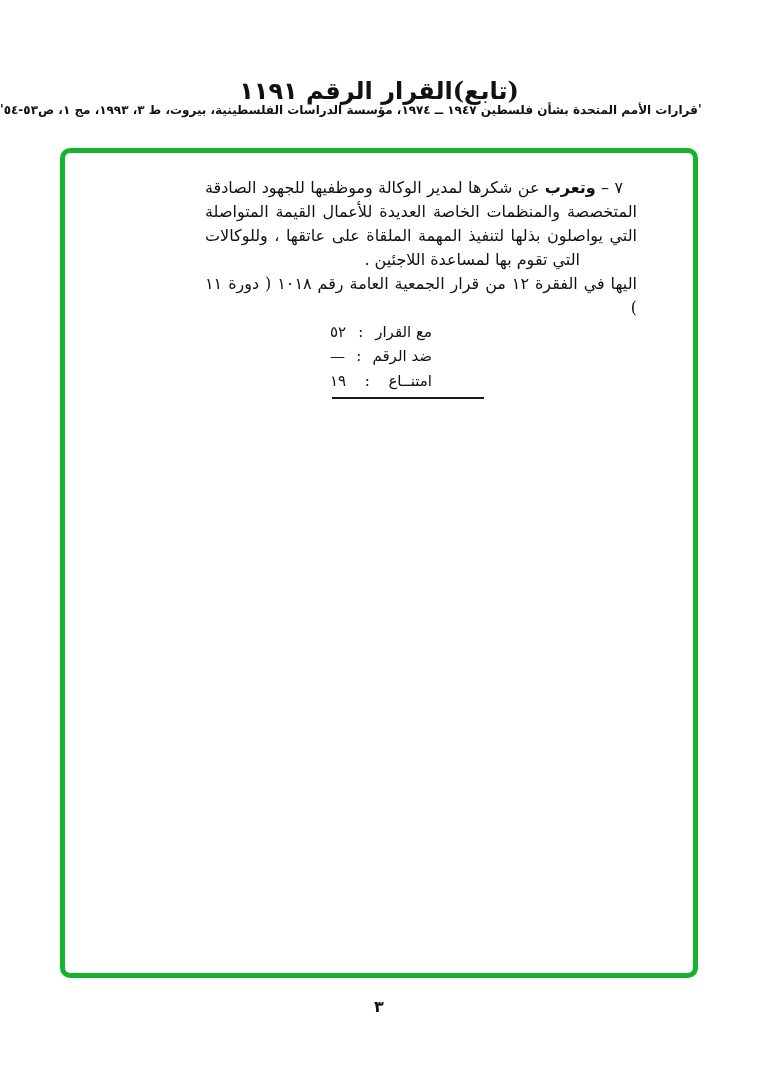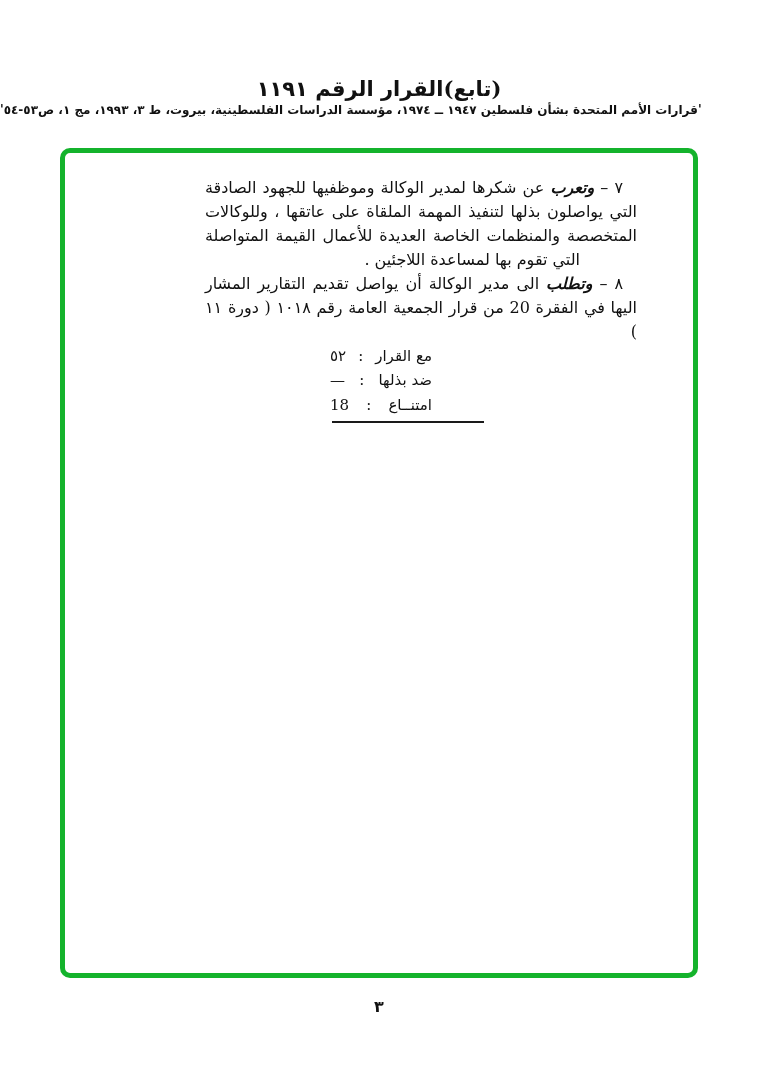--- a/index.html
+++ b/index.html
@@ -18,21 +18,21 @@
     direction: rtl;
   }
 
   
   .page-title {
     position: absolute;
     top: 76px;
     left: 0;
     right: 0;
     text-align: center;
-    font-size: 21px;
+    font-size: 24px;
     font-weight: bold;
     letter-spacing: 0.5px;
   }
   .source-citation {
     position: absolute;
     top: 103px;
     left: 0;
     right: 0;
     text-align: left;
     font-size: 12px;
@@ -71,21 +71,21 @@
   .last-line-p7 {
     text-align: center;
     text-align-last: right;
     padding-right: 57px;
   }
   .last-line-p8 {
     text-align: right;
     text-align-last: right;
     padding-right: 52px;
   }
-  .bold-word { font-weight: bold; font-style: italic; }
+  .bold-word { font-weight: bold; }
 
   .adoption-block {
     margin-top: 0px;
     font-size: 14.5px;
     line-height: 22px;
   }
   .adoption-line {
     text-align: right;
     padding-right: 264px;
     white-space: nowrap;
@@ -143,50 +143,45 @@
 
   <div class="content-box" style="border-color: rgb(20, 179, 44);">
     <div class="box-text">
 
       <div>
         <div class="body-line first-line">
           <span>٧ –</span>
           <span class="bold-word">وتعرب</span>
           <span>عن شكرها لمدير الوكالة وموظفيها للجهود الصادقة</span>
         </div>
+        <div class="body-line">المتخصصة والمنظمات الخاصة العديدة للأعمال القيمة المتواصلة</div>
         <div class="body-line">التي يواصلون بذلها لتنفيذ المهمة الملقاة على عاتقها ، وللوكالات</div>
-        <div class="body-line">المتخصصة والمنظمات الخاصة العديدة للأعمال القيمة المتواصلة</div>
         <div class="last-line-p7">التي تقوم بها لمساعدة اللاجئين .</div>
       </div>
 
       <div>
-        <div class="body-line first-line">
-          <span>٨ –</span>
-          <span class="bold-word">وتطلب</span>
-          <span>الى مدير الوكالة أن يواصل تقديم التقارير المشار</span>
-        </div>
-        <div class="body-line">اليها في الفقرة 20 من قرار الجمعية العامة رقم ١٠١٨ ( دورة ١١ )</div>
+        <div class="body-line">اليها في الفقرة ١٢ من قرار الجمعية العامة رقم ١٠١٨ ( دورة ١١ )</div>
       </div>
 
 
       <div class="votes-block">
         <div class="vote-row">
           <span class="vote-label">مع القرار</span>
           <span class="vote-colon">:</span>
           <span class="vote-value">٥٢</span>
         </div>
         <div class="vote-row">
-          <span class="vote-label">ضد بذلها</span>
+          <span class="vote-label">ضد الرقم</span>
           <span class="vote-colon">:</span>
           <span class="vote-value">—</span>
         </div>
         <div class="vote-row">
           <span class="vote-label">امتنــاع</span>
           <span class="vote-colon">:</span>
-          <span class="vote-value">18</span>
+          <span class="vote-value">١٩</span>
         </div>
       </div>
 
       <hr class="divider-rule">
 
     </div>
   </div>
 
   <div class="page-number">٣</div>
 

